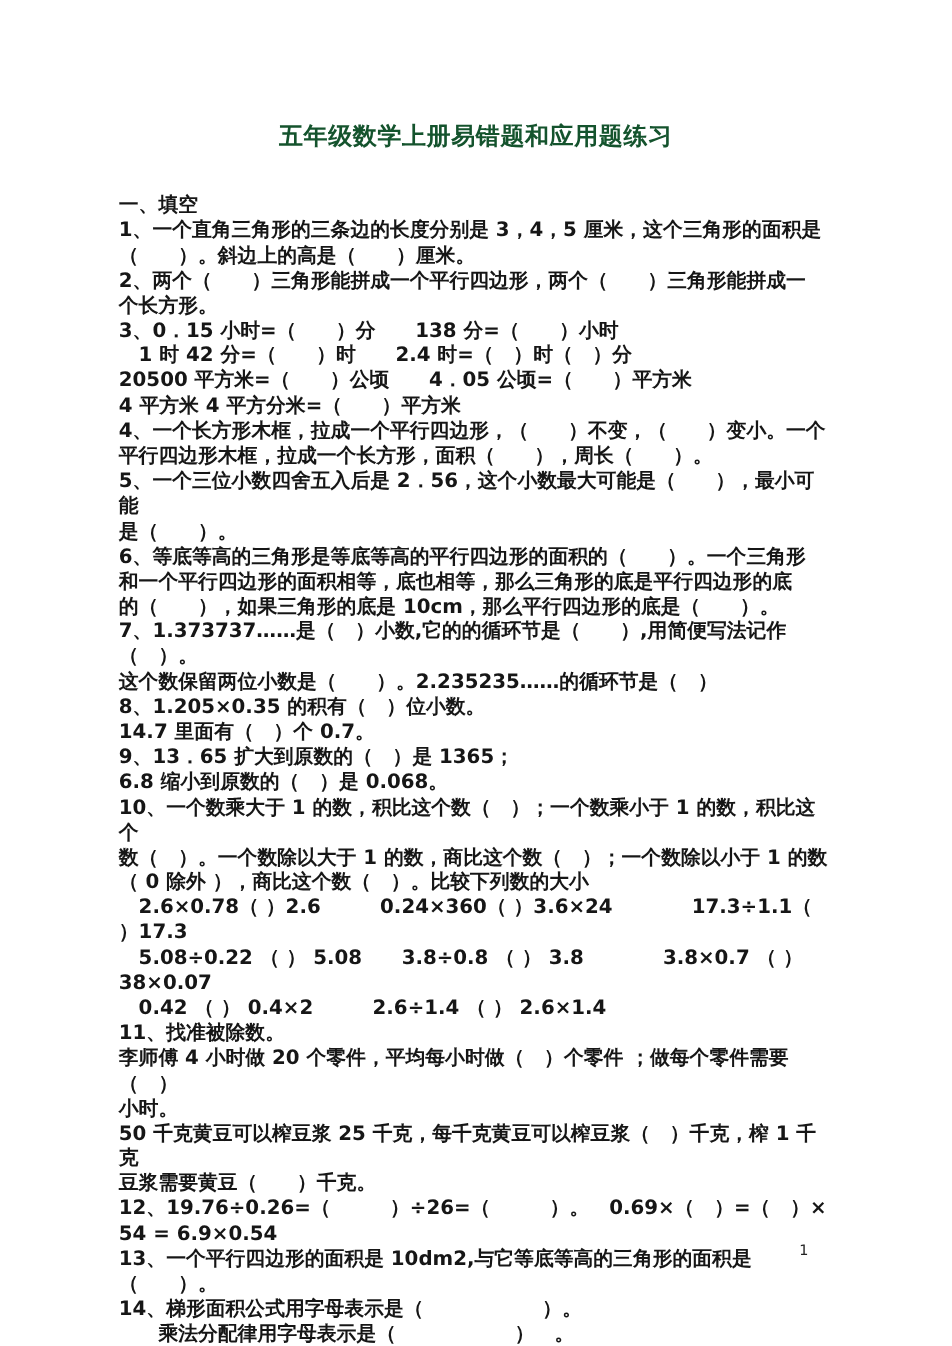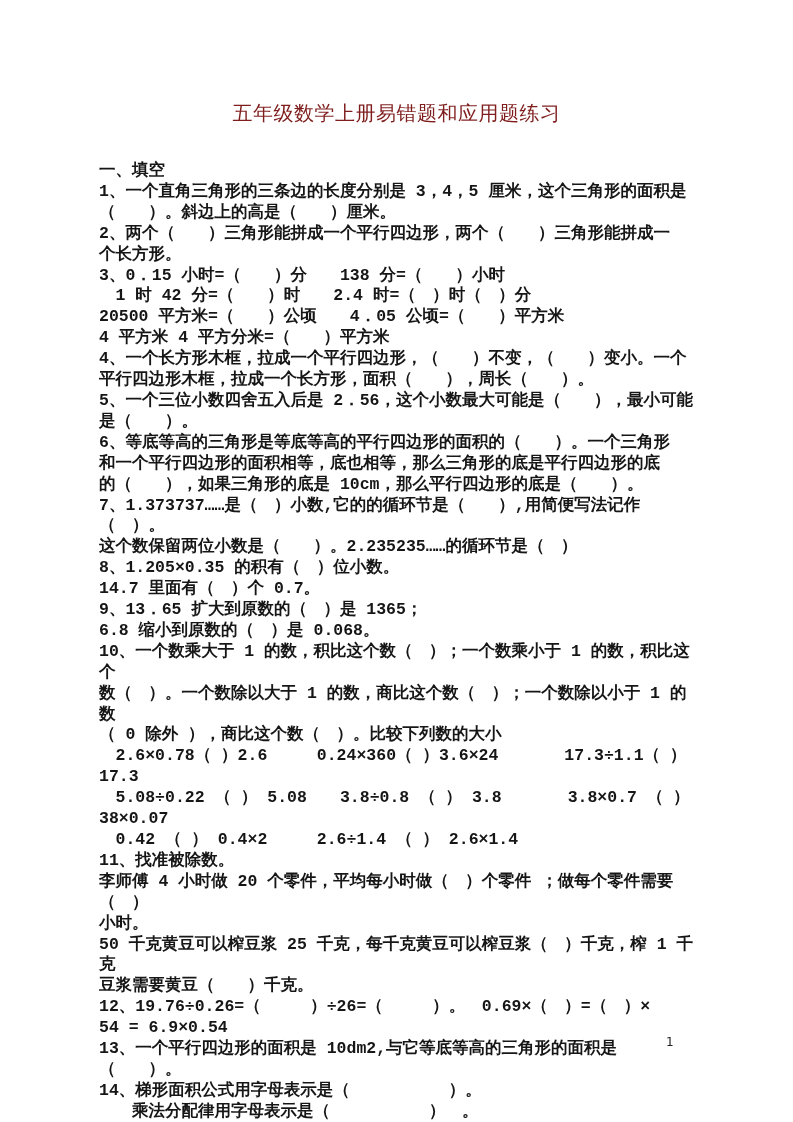--- a/index.html
+++ b/index.html
@@ -17,38 +17,37 @@
     color: #151515;
   }
   .title {
     position: absolute;
     top: 100px;
     left: 0;
     width: 100%;
     margin: 0;
     text-align: center;
     font-size: 20px;
-    font-weight: 400;
+    font-weight: 700;
     letter-spacing: 0.5px;
-    color: #7f1d1d;
+    color: #14532d;
   }
   .doc-body {
     position: absolute;
     top: 161px;
     left: 99px;
     width: 596px;
     font-size: 16.5px;
     font-weight: 700;
     line-height: 20.9px;
     white-space: pre-wrap;
     color: #161616;
   }
   .line {
     min-height: 20.9px;
-    font-family: Liberation Mono, monospace;
   }
   .page-num {
     position: absolute;
     top: 1035px;
     left: 666px;
     font-size: 12px;
     font-weight: 400;
     color: #222222;
   }
 </style>

